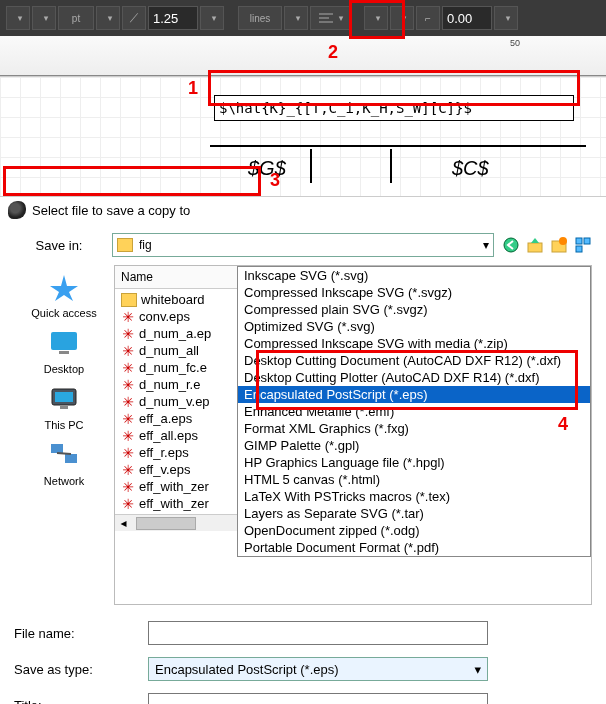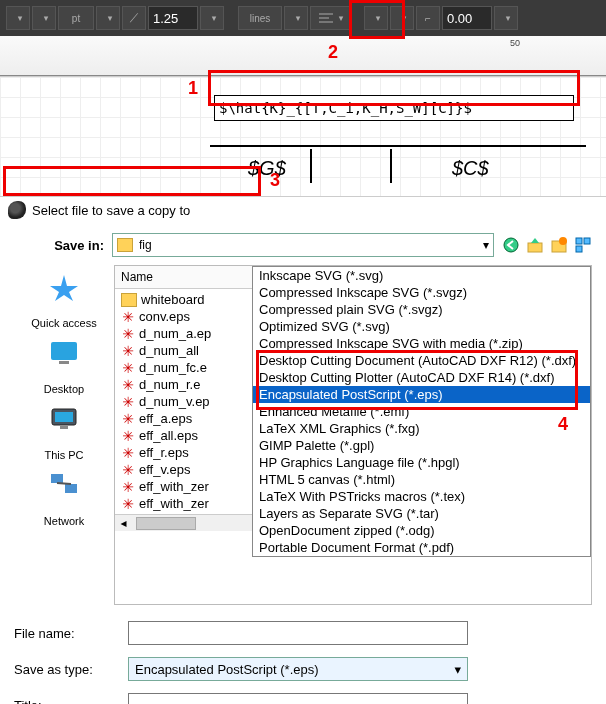--- a/index.html
+++ b/index.html
@@ -14,41 +14,41 @@
   .ruler-mark { position:absolute; top:2px; font-size:9px; color:#444;}
   .canvas { height: 120px; background: #fff; position:relative; border-top:1px solid #ccc; background-image: linear-gradient(#eee 1px,transparent 1px),linear-gradient(90deg,#eee 1px,transparent 1px); background-size:20px 20px;}
   .latex-bar { position:absolute; top:18px; left:214px; width:360px; height:26px; background:#fff; border:1px solid #000; font-size:14px; display:flex;align-items:center;padding:0 4px; font-family:monospace;}
   .math-labels { position:absolute; top:80px; left:0; right:0; height:30px; }
   .math-g { position:absolute; left:248px; font-style:italic; font-size:20px; }
   .math-c { position:absolute; left:452px; font-style:italic; font-size:20px; }
   .dialog { background:#fff; border-top:1px solid #ccc; }
   .dlg-title { display:flex; align-items:center; gap:6px; padding:4px 8px; font-size:13px;}
   .dlg-body { padding: 10px 14px 10px 14px; }
   .row { display:flex; align-items:center; gap:8px; margin-bottom:4px;}
-  .row-label { width:90px; text-align:right; font-size:13px;font-weight:bold;}
+  .row-label { width:90px; text-align:center; font-size:13px;}
   .savein-combo { flex:1; height:24px; border:1px solid #7a9; background:#fff; display:flex;align-items:center;padding:0 4px;}
   .savein-combo .folder{width:16px;height:14px;background:#ffd259;border:1px solid #c9a23a;margin-right:6px;}
   .nav-icons { display:flex; gap:6px;}
   .nav-icons span{width:18px;height:18px;display:inline-block;}
   .browser { display:flex; gap:0; margin-top:8px; height:340px; }
   .sidebar { width:100px; display:flex; flex-direction:column; gap:6px; align-items:center; padding:4px 0;}
-  .side-item { display:flex; flex-direction:column; align-items:center; gap:12px; font-size:11px; cursor:pointer;}
+  .side-item { display:flex; flex-direction:column; align-items:center; gap:2px; font-size:11px; cursor:pointer;}
   .side-icon { width:36px;height:36px; display:flex;align-items:center;justify-content:center;font-size:24px;}
   .filelist { flex:1; border:1px solid #bbb; background:#fff; position:relative; overflow:hidden;}
   .fl-header { border-bottom:1px solid #ccc; padding:4px 6px; font-size:12px; background:#fafafa;}
   .fl-rows { padding:2px 0;}
   .fl-row { display:flex;align-items:center;gap:4px; padding:1px 6px; font-size:13px;}
   .fl-row .folder{width:16px;height:14px;background:#ffd259;border:1px solid #c9a23a;}
   .fl-row .eps{width:14px;height:14px;display:flex;align-items:center;justify-content:center;color:#c00;font-size:14px;line-height:14px;}
-  .type-dropdown { position:absolute; top:0; left:137px; right:0; background:#fff; border:1px solid #888; font-size:13px; max-height:380px; overflow:hidden; z-index:20;}
+  .type-dropdown { position:absolute; top:0; left:122px; right:0; background:#fff; border:1px solid #888; font-size:13px; max-height:380px; overflow:hidden; z-index:20;}
   .type-dropdown .opt{padding:1px 6px; white-space:nowrap;}
   .type-dropdown .opt.sel{background:#0a64c8;color:#fff;}
   .scrollbar-h { height:17px; background:#f0f0f0; border-top:1px solid #ccc; display:flex;align-items:center;}
   .scrollbar-h .thumb{height:13px;width:60px;background:#ccc;margin-left:4px;border:1px solid #aaa;}
-  .form-row{display:flex;align-items:center;gap:4px;padding:6px 14px;}
+  .form-row{display:flex;align-items:center;gap:24px;padding:6px 14px;}
   .form-row label{width:110px;font-size:13px;}
   .form-input{flex:1;max-width:340px;height:24px;border:1px solid #777;padding:0 6px;font-size:13px;}
   .form-select{flex:1;max-width:340px;height:24px;border:1px solid #7a9;padding:0 6px;font-size:13px;background:#eaf4ff;display:flex;align-items:center;justify-content:space-between;}
   .ink-icon{width:18px;height:18px;background:radial-gradient(circle at 40% 40%,#555 30%,#222 60%);border-radius:50% 40% 50% 30%;}
   .chev::after{content:"▾";margin-left:4px;font-size:9px;}
   svg{display:block;}
 </style>
 </head>
 <body>
 
@@ -240,21 +240,21 @@
         <div class="type-dropdown" id="type-dd">
             <div class="opt">Inkscape SVG (*.svg)</div>
             <div class="opt">Compressed Inkscape SVG (*.svgz)</div>
             <div class="opt">Compressed plain SVG (*.svgz)</div>
             <div class="opt">Optimized SVG (*.svg)</div>
             <div class="opt">Compressed Inkscape SVG with media (*.zip)</div>
             <div class="opt">Desktop Cutting Document (AutoCAD DXF R12) (*.dxf)</div>
             <div class="opt">Desktop Cutting Plotter (AutoCAD DXF R14) (*.dxf)</div>
             <div class="opt sel">Encapsulated PostScript (*.eps)</div>
             <div class="opt">Enhanced Metafile (*.emf)</div>
-            <div class="opt">LaTeX XML Graphics (*.fxg)</div>
+            <div class="opt">Format XML Graphics (*.fxg)</div>
             <div class="opt">GIMP Palette (*.gpl)</div>
             <div class="opt">HP Graphics Language file (*.hpgl)</div>
             <div class="opt">HTML 5 canvas (*.html)</div>
             <div class="opt">LaTeX With PSTricks macros (*.tex)</div>
             <div class="opt">Layers as Separate SVG (*.tar)</div>
             <div class="opt">OpenDocument zipped (*.odg)</div>
             <div class="opt">Portable Document Format (*.pdf)</div>
           </div>
       </div>
     </div>

